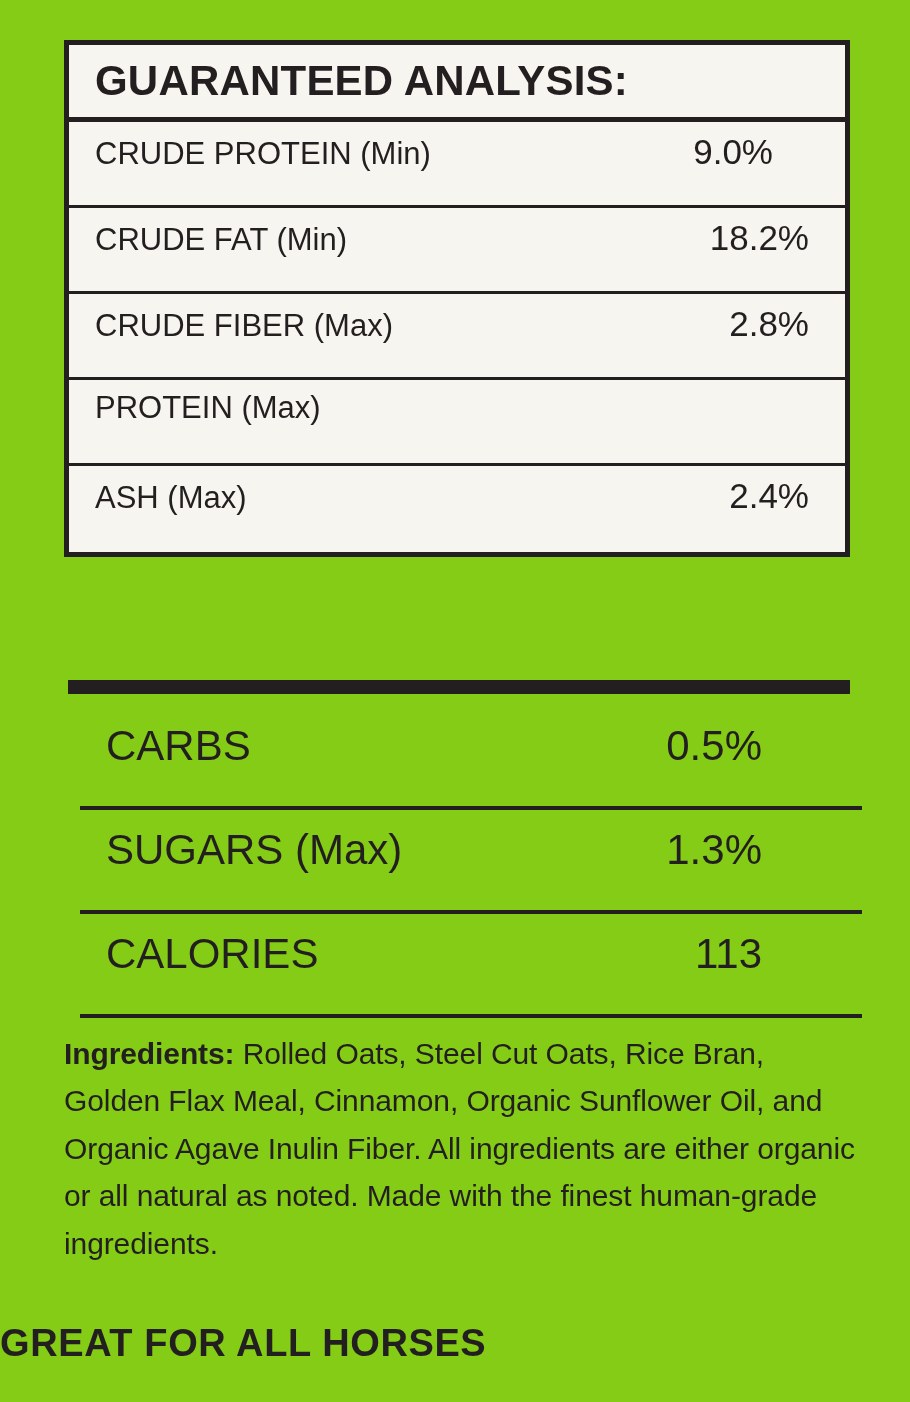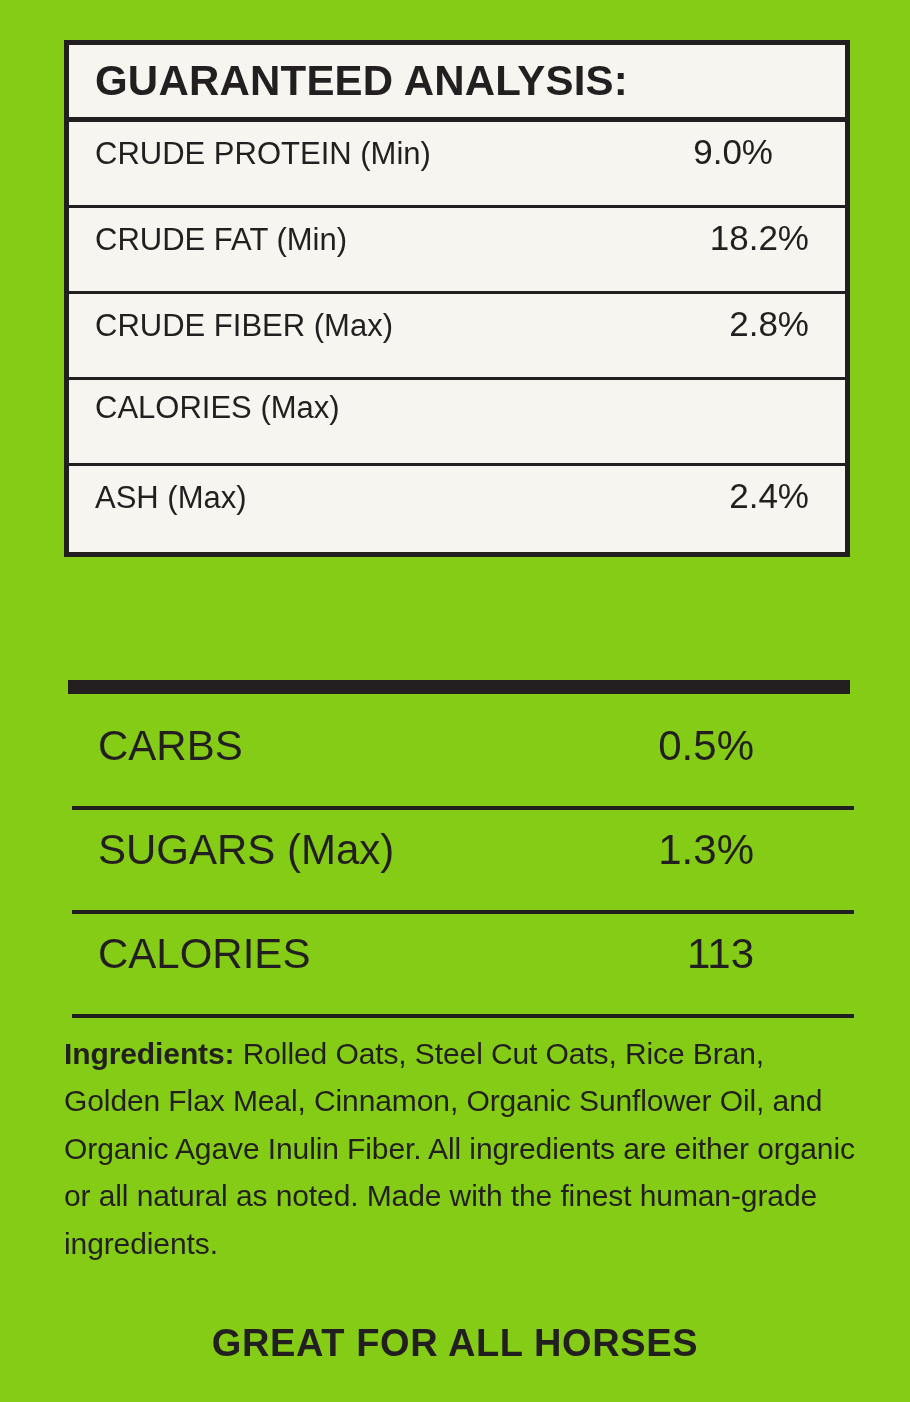--- a/index.html
+++ b/index.html
@@ -75,21 +75,21 @@
     position: absolute;
     left: 68px;
     top: 680px;
     width: 782px;
     height: 14px;
     background: #231f20;
   }
   
   .sec-list {
     position: absolute;
-    left: 72px;
+    left: 80px;
     top: 706px;
     width: 782px;
   }
   .sec-row {
     display: flex;
     align-items: baseline;
     border-bottom: 4px solid #231f20;
     height: 104px;
     box-sizing: border-box;
     padding-top: 16px;
@@ -118,21 +118,20 @@
   .ingredients b {
     font-weight: bold;
     margin-top: 45px;
   }
   
   .footer {
     position: absolute;
     left: 0;
     top: 1322px;
     width: 910px;
-    text-align: center;
     font-size: 38px;
     font-weight: bold;
     letter-spacing: 0.6px;
   }
 </style>
 </head>
 <body>
 
 <div class="panel">
 
@@ -148,21 +147,21 @@
       <span class="ga-label">CRUDE FAT (Min)</span>
       <span class="ga-value">18.2%</span>
     </div>
 
     <div class="ga-row">
       <span class="ga-label">CRUDE FIBER (Max)</span>
       <span class="ga-value">2.8%</span>
     </div>
 
     <div class="ga-row">
-      <span class="ga-label">CALORIES (Max)</span>
+      <span class="ga-label">PROTEIN (Max)</span>
     </div>
 
     <div class="ga-row">
       <span class="ga-label">ASH (Max)</span>
       <span class="ga-value">2.4%</span>
     </div>
   </div>
 
   <div class="thick-sep"></div>
 

